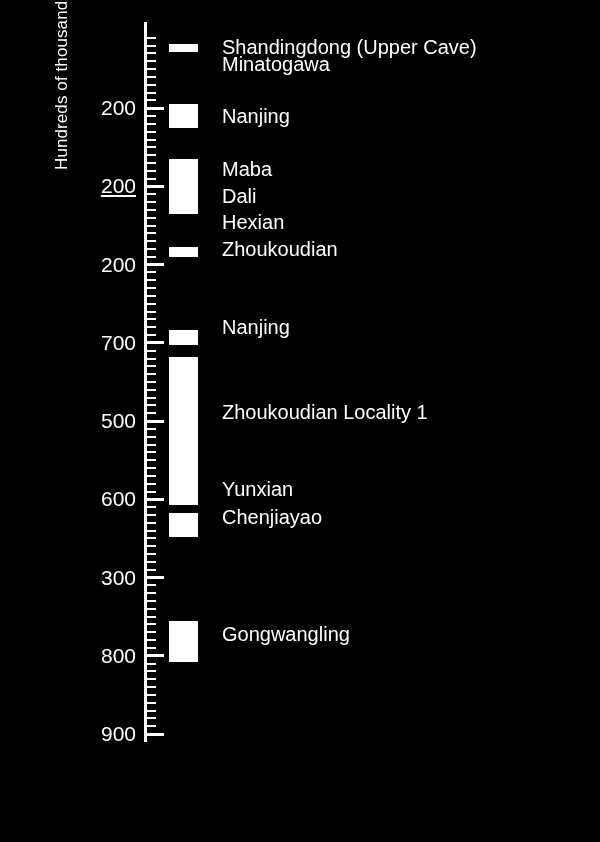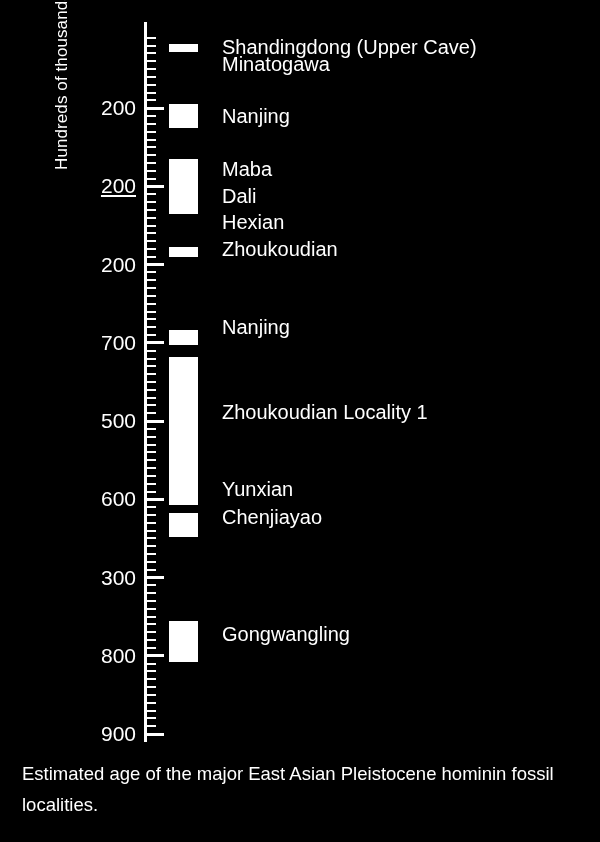--- a/index.html
+++ b/index.html
@@ -250,15 +250,14 @@
         <div class="site-label" style="top: 190.427px;">Hexian</div>
         <div class="site-label" style="top: 217.022px;">Zhoukoudian</div>
         <div class="site-label" style="top: 295.244px;">Nanjing</div>
         <div class="site-label" style="top: 379.724px;">Zhoukoudian Locality 1</div>
         <div class="site-label" style="top: 457.164px;">Yunxian</div>
         <div class="site-label" style="top: 484.542px;">Chenjiayao</div>
         <div class="site-label" style="top: 601.876px;">Gongwangling</div>
       </div>
   </div>
 
-  <div id="caption">Estimated age of the major East Asian Pleistocene hominin fossil localities.</div>
 
 </div>
 
 </body></html>

